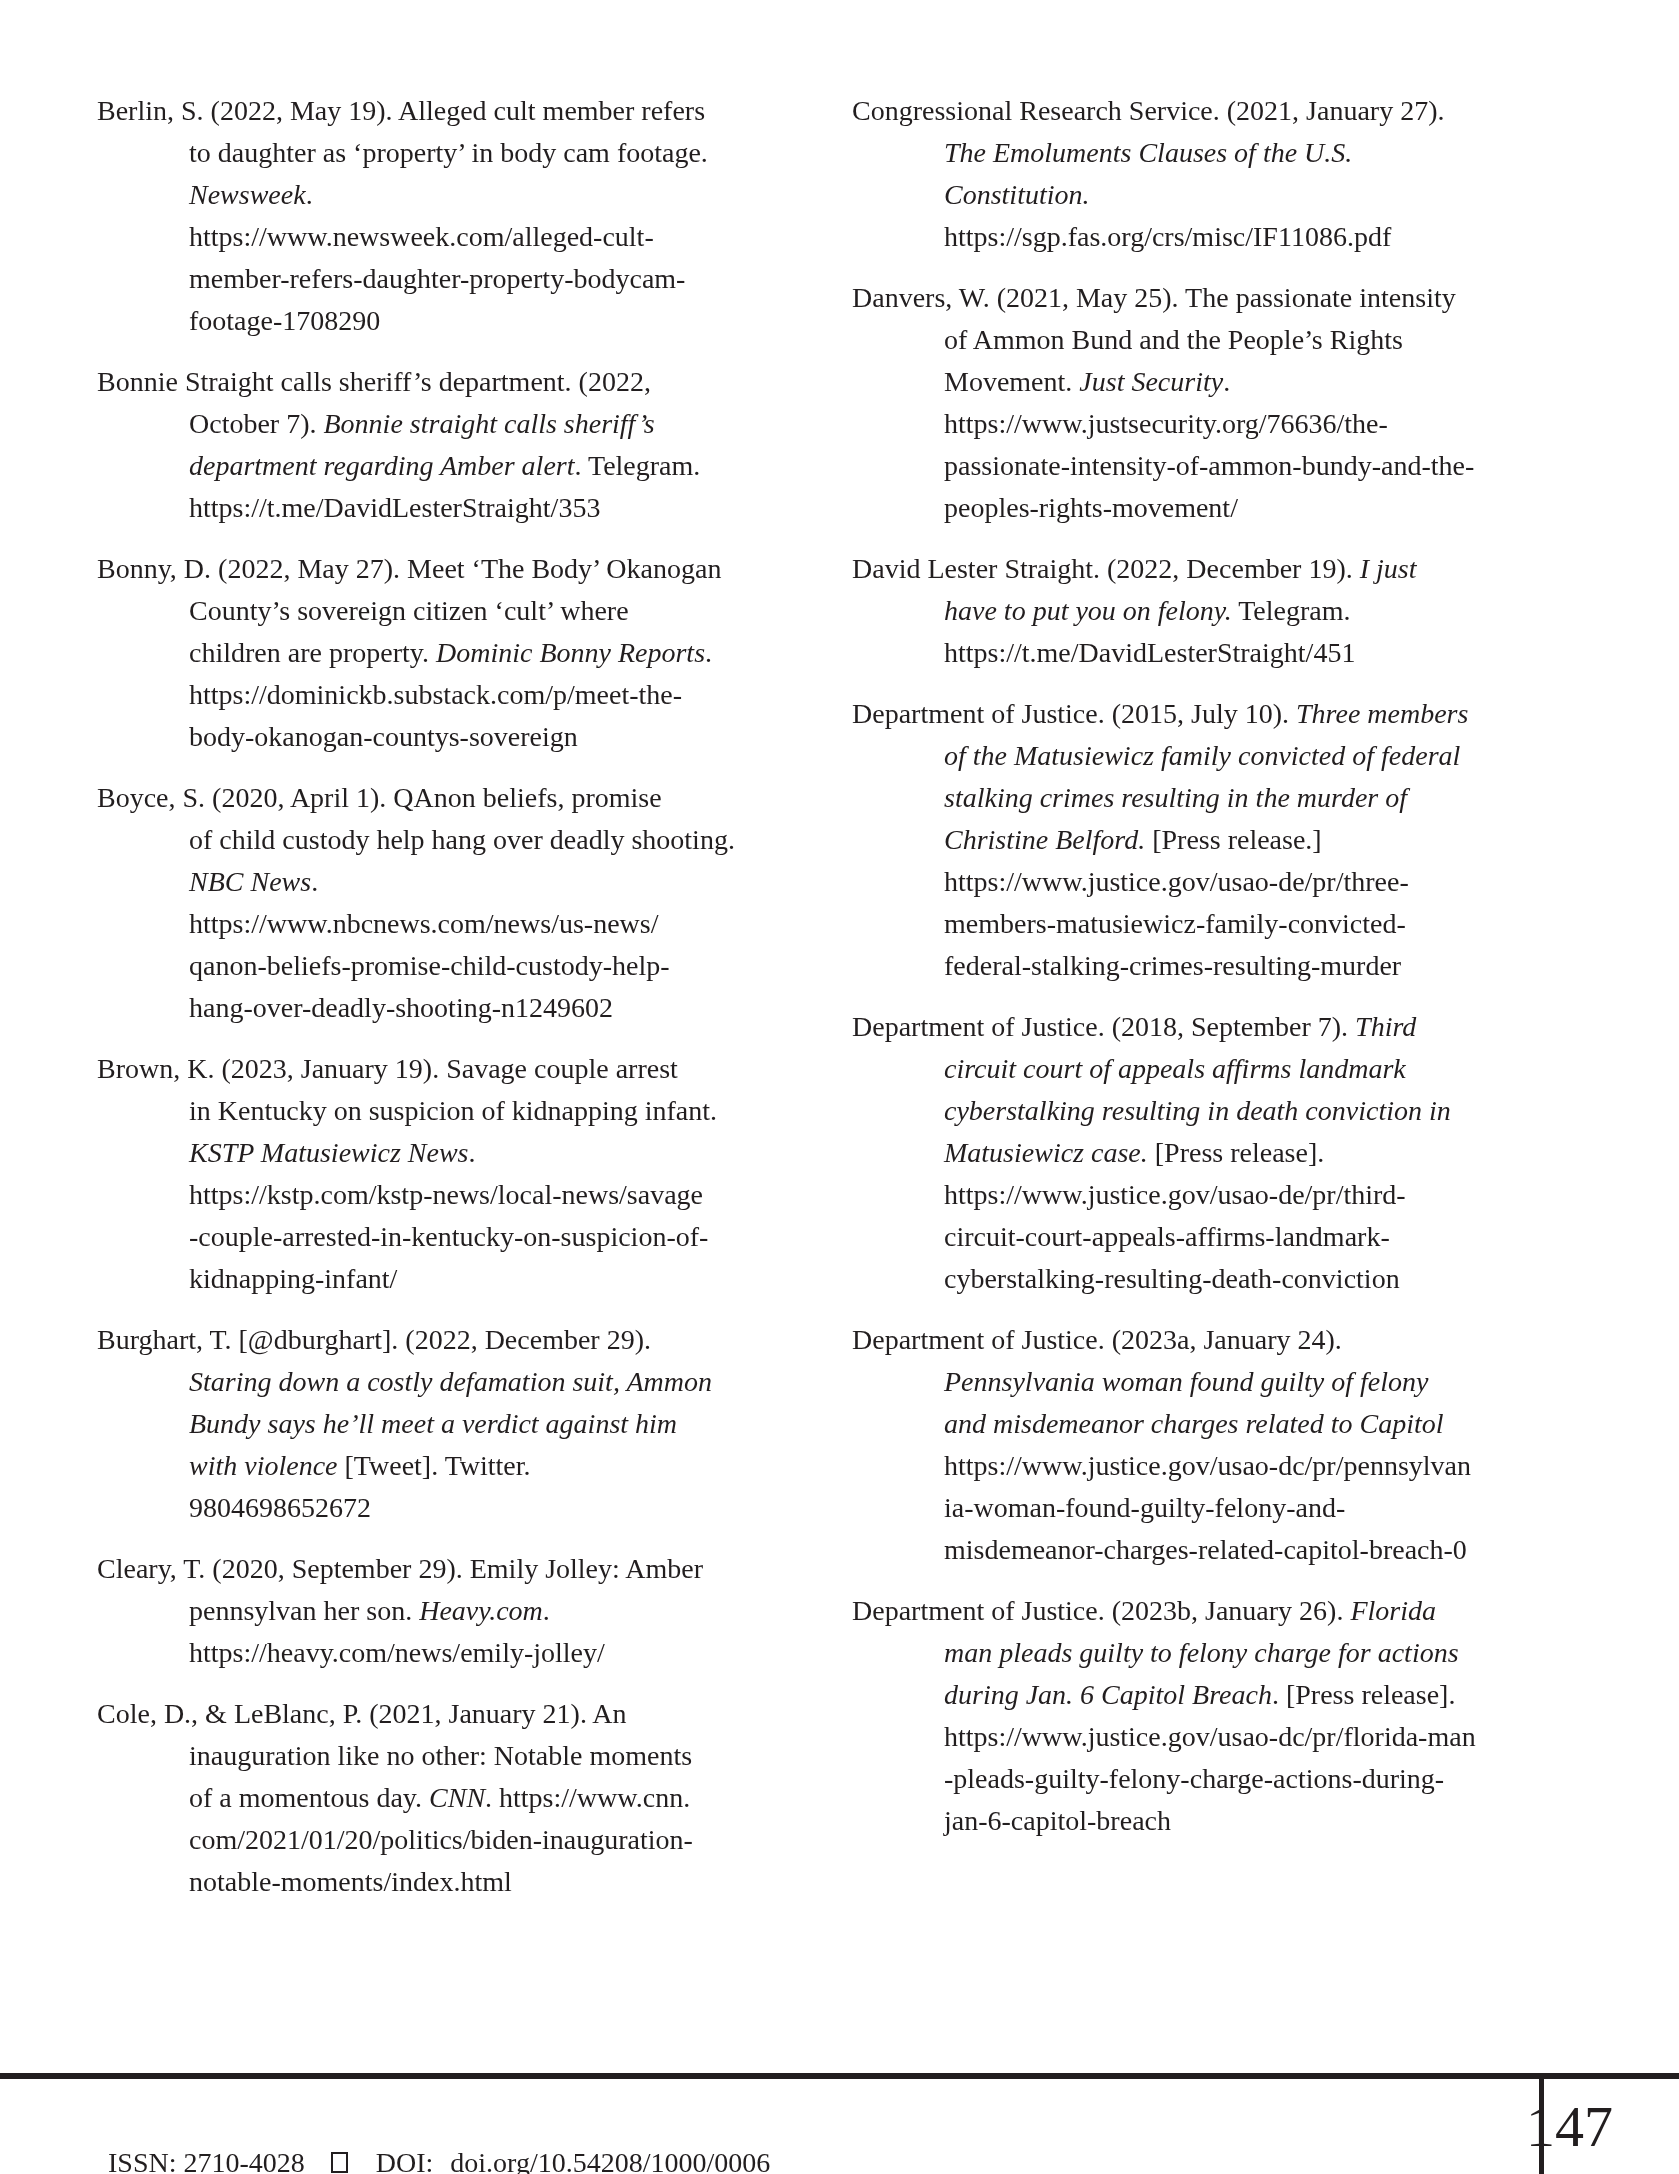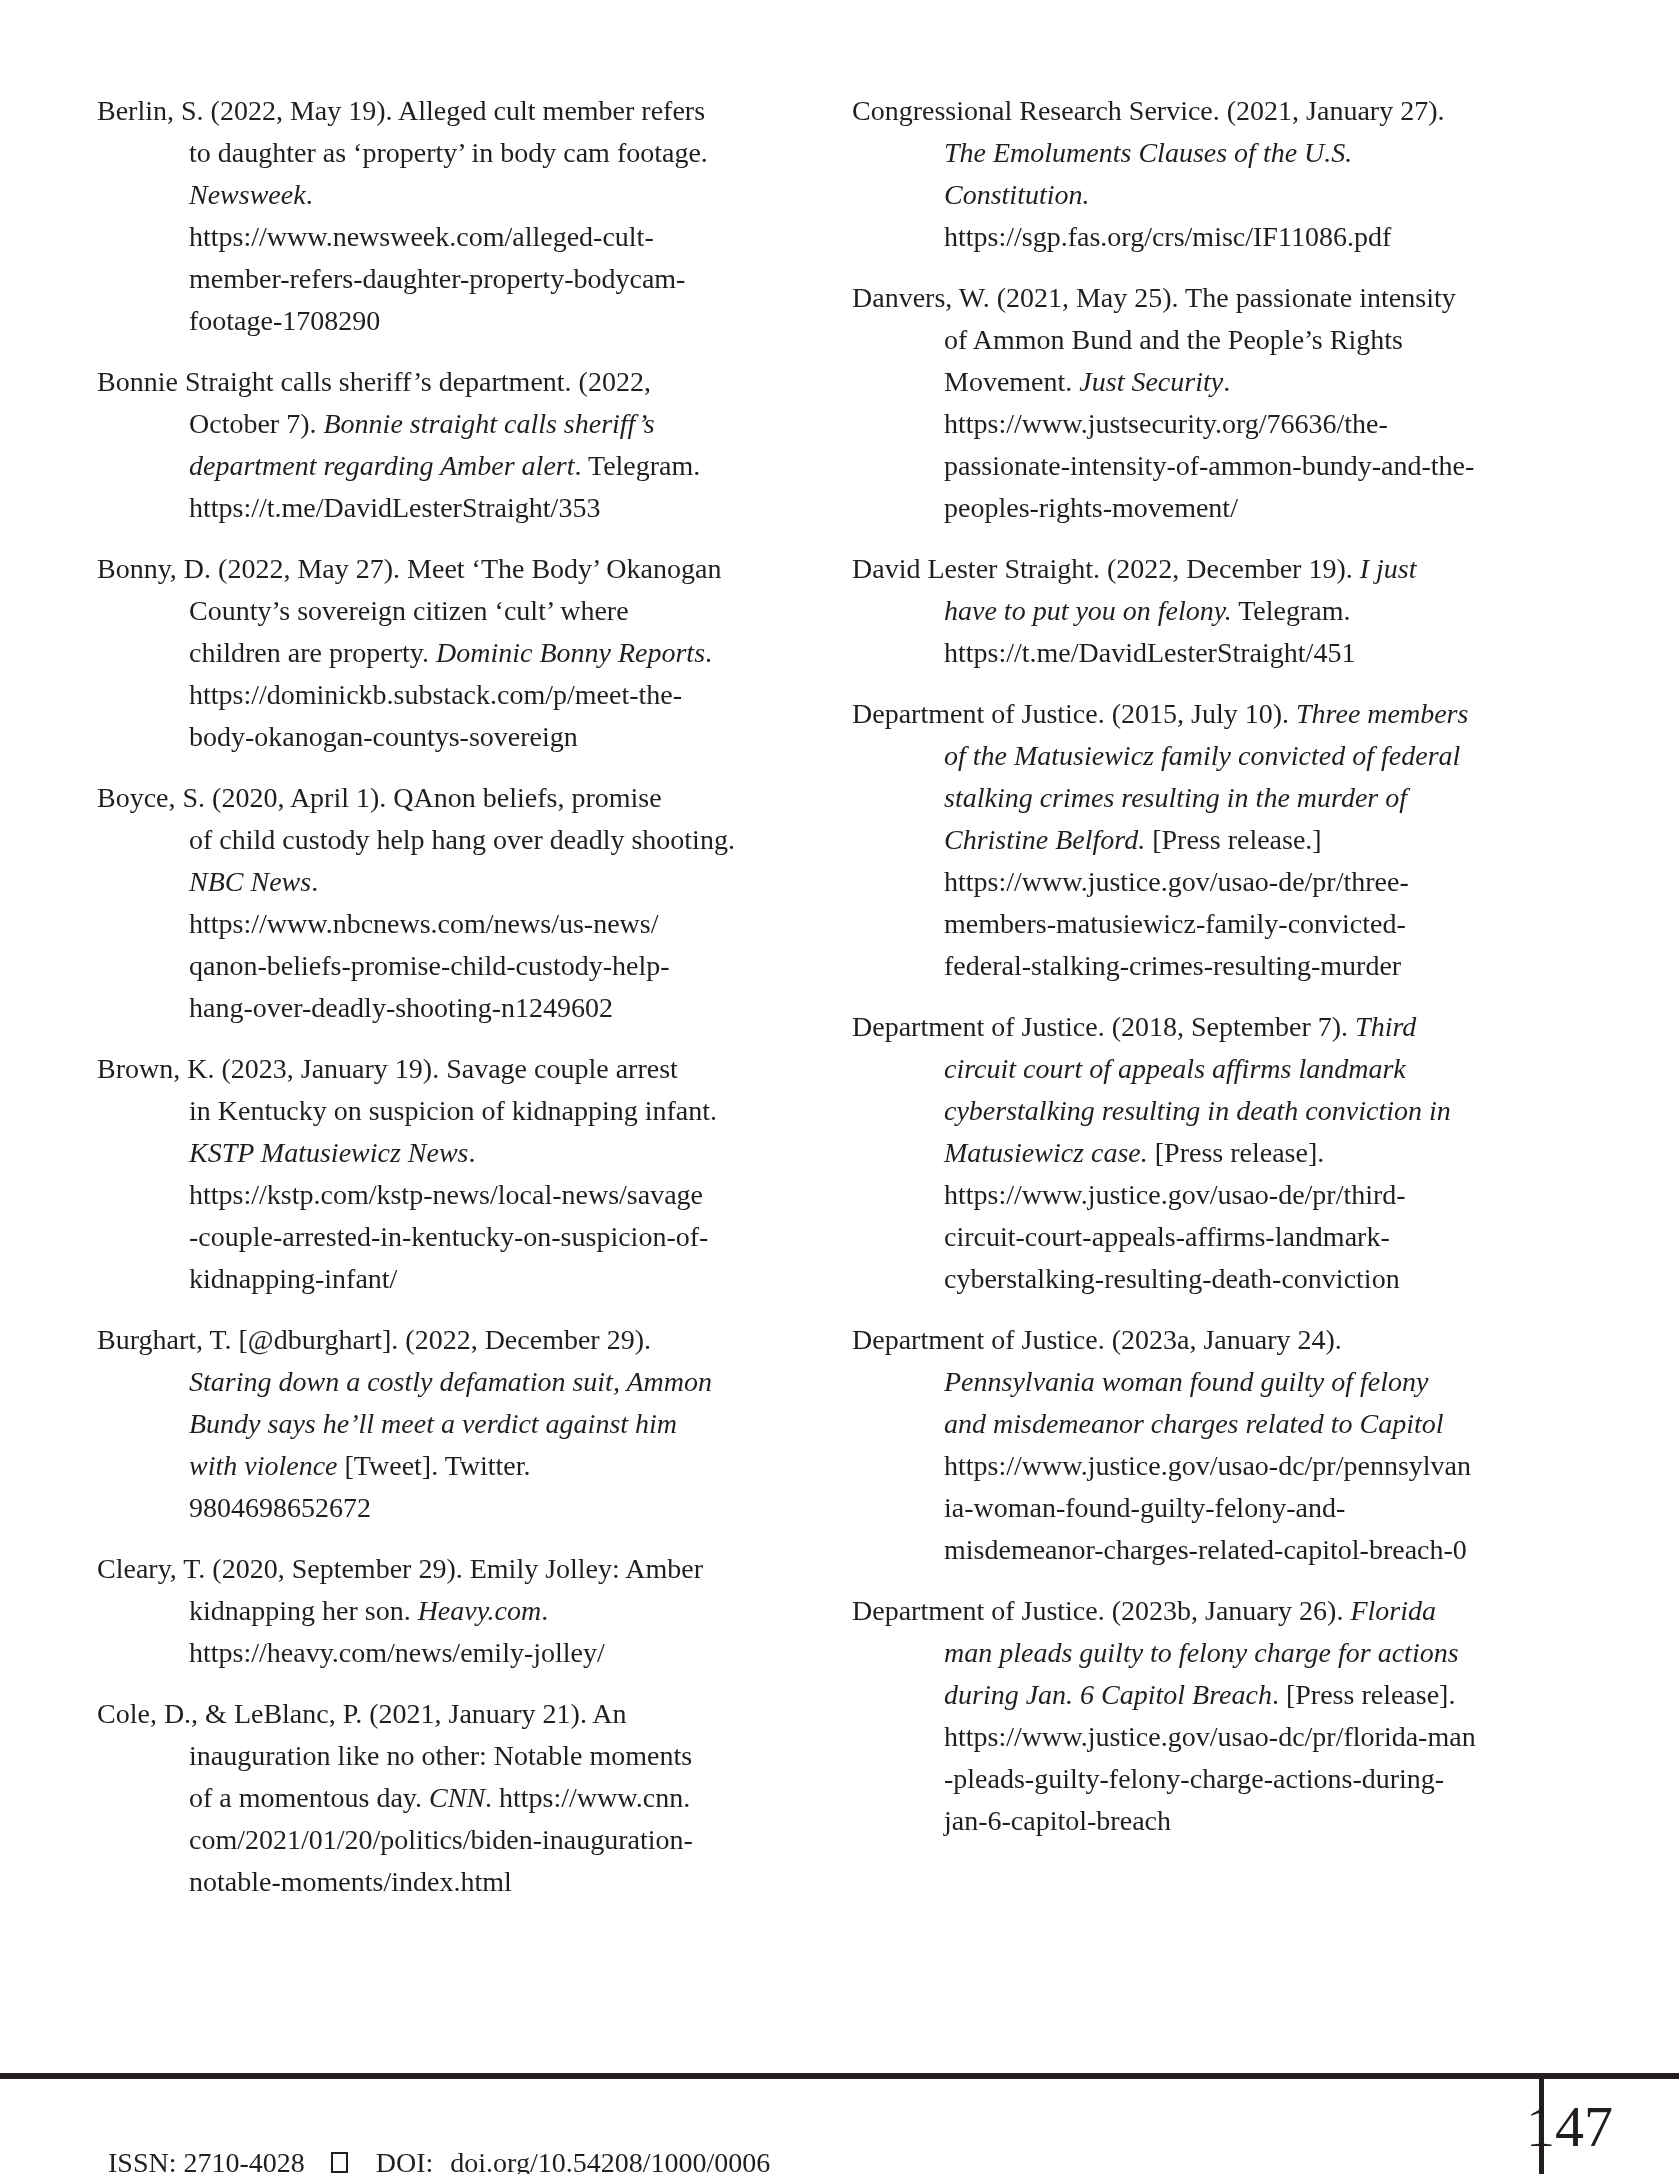--- a/index.html
+++ b/index.html
@@ -112,21 +112,21 @@
       </div>
       <div class="ref">
         <div class="line"><span>Burghart, T. [@dburghart]. (2022, December 29).</span></div>
         <div class="line cont"><span class="it">Staring down a costly defamation suit, Ammon</span></div>
         <div class="line cont"><span class="it">Bundy says he’ll meet a verdict against him</span></div>
         <div class="line cont"><span class="it">with violence</span><span> [Tweet]. Twitter.</span></div>
         <div class="line cont"><span>9804698652672</span></div>
       </div>
       <div class="ref">
         <div class="line"><span>Cleary, T. (2020, September 29). Emily Jolley: Amber</span></div>
-        <div class="line cont"><span>kidnapping her son. </span><span class="it">Heavy.com</span><span>.</span></div>
+        <div class="line cont"><span>pennsylvan her son. </span><span class="it">Heavy.com</span><span>.</span></div>
         <div class="line cont"><span>https://heavy.com/news/emily-jolley/</span></div>
       </div>
       <div class="ref">
         <div class="line"><span>Cole, D., &amp; LeBlanc, P. (2021, January 21). An</span></div>
         <div class="line cont"><span>inauguration like no other: Notable moments</span></div>
         <div class="line cont"><span>of a momentous day. </span><span class="it">CNN</span><span>. https://www.cnn.</span></div>
         <div class="line cont"><span>com/2021/01/20/politics/biden-inauguration-</span></div>
         <div class="line cont"><span>notable-moments/index.html</span></div>
       </div>
     </div>

